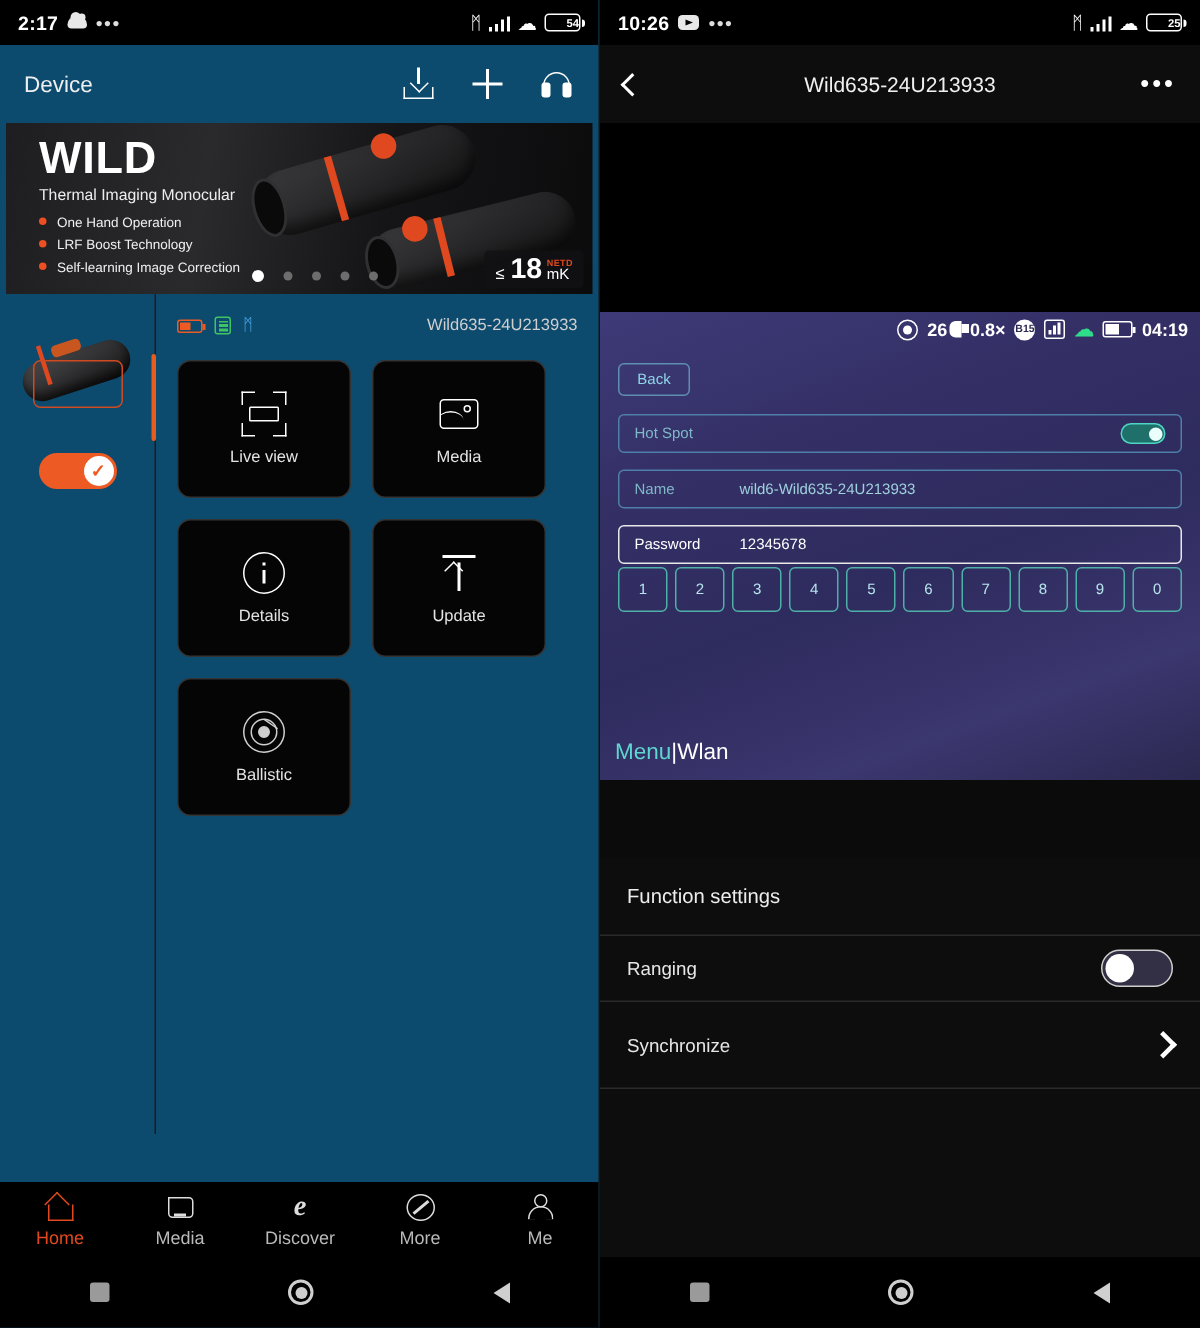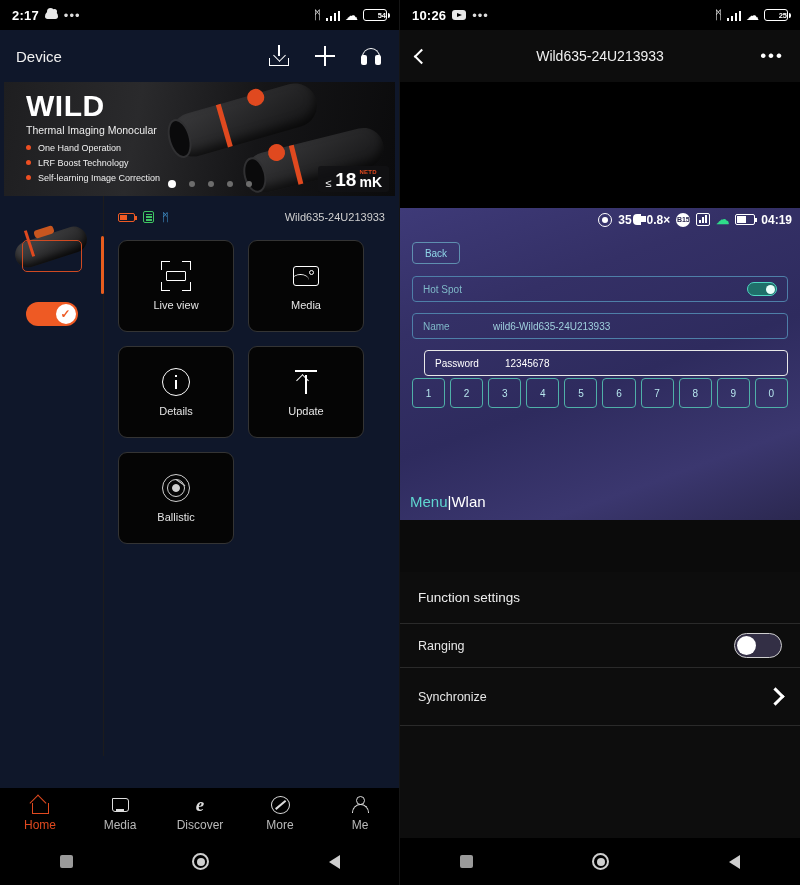--- a/index.html
+++ b/index.html
@@ -1,21 +1,21 @@
 <!DOCTYPE html>
 <html><head>
 <meta charset="utf-8">
 <style>
   * { margin:0; padding:0; box-sizing:border-box; }
   html,body { width:800px; height:885px; background:#000; overflow:hidden; }
   body { font-family:"Liberation Sans", sans-serif; color:#fff; }
 
   .screens { display:flex; width:800px; height:885px; }
   .panel { position:relative; overflow:hidden; }
-  .panel-left { width:400px; height:885px; background:#0f172a; border-right:1px solid #151515; }
+  .panel-left { width:400px; height:885px; background:#0c4a6e; border-right:1px solid #151515; }
   .panel-right { width:400px; height:885px; background:#0d0d0d; }
 
   
   .statusbar { height:30px; display:flex; align-items:center; padding:0 12px; font-size:12.5px; background:#000; }
   .sb-left { display:flex; align-items:center; gap:6px; }
   .sb-time { font-size:13px; font-weight:600; letter-spacing:.2px; }
   .sb-right { margin-left:auto; display:flex; align-items:center; gap:5px; }
   .cloud-ico { width:13px; height:8px; background:#e8e8e8; border-radius:6px 6px 3px 3px; position:relative; }
   .cloud-ico:before { content:""; position:absolute; width:7px; height:7px; background:#e8e8e8; border-radius:50%; left:2px; top:-3px; }
   .cloud-ico:after { content:""; position:absolute; width:5px; height:5px; background:#e8e8e8; border-radius:50%; left:7px; top:-2px; }
@@ -59,21 +59,21 @@
   .scope2 { width:140px; height:40px; right:10px; top:58px; transform:rotate(-14deg); box-shadow:inset 0 -6px 10px rgba(0,0,0,.6); }
   .sc-ring { position:absolute; top:0; bottom:0; width:5px; background:#e0491f; }
   .sc-btn { position:absolute; width:17px; height:17px; border-radius:50%; background:#e0491f; top:-5px; }
   .sc-lens { position:absolute; left:-3px; top:2px; width:22px; height:40px; border-radius:50%; background:#0a0a0b; border:2px solid #303032; }
   .scope2 .sc-lens { height:36px; }
   .netd { position:absolute; right:6px; bottom:4px; background:#121214cc; padding:3px 7px; border-radius:3px; display:flex; align-items:flex-end; gap:3px; }
   .netd-n { font-size:19px; font-weight:700; color:#fff; line-height:1; }
   .netd-le { font-size:11px; color:#fff; margin-right:1px; }
   .netd-u { display:flex; flex-direction:column; line-height:1; }
   .netd-u b { font-size:6px; color:#e0491f; letter-spacing:.3px; }
-  .netd-u span { font-size:14px; color:#fff; font-weight:700; }
+  .netd-u span { font-size:10px; color:#fff; font-weight:400; }
   .b-dots { position:absolute; left:164px; bottom:8px; display:flex; gap:13px; align-items:center; }
   .b-dots i { width:6px; height:6px; border-radius:50%; background:#6d6d6d; display:block; }
   .b-dots i.on { background:#fff; width:8px; height:8px; }
 
   
   .dev-area { display:flex; height:560px; }
   .dev-left { width:104px; position:relative; border-right:1px solid #1c1c1c; padding-top:24px; }
   .dev-thumb { width:88px; height:56px; margin:0 auto; position:relative; }
   .dt-body { position:absolute; left:6px; top:14px; width:74px; height:26px; border-radius:14px; background:linear-gradient(165deg,#4a4a4c,#161617); transform:rotate(-18deg); box-shadow:inset 0 -4px 7px rgba(0,0,0,.7); }
   .dt-top { position:absolute; left:26px; top:8px; width:20px; height:8px; background:#c8561f; border-radius:3px; transform:rotate(-18deg); }
@@ -158,21 +158,21 @@
   .ov-chart { width:14px; height:13px; border:1.4px solid #fff; border-radius:2px; display:flex; align-items:flex-end; gap:1px; padding:2px 1.5px; }
   .ov-chart i { width:2px; background:#fff; display:block; }
   .ov-chart i:nth-child(1){height:3px;} .ov-chart i:nth-child(2){height:6px;} .ov-chart i:nth-child(3){height:8px;}
   .ov-wifi { color:#2fdc8a; font-size:13px; }
   .ov-batt { width:20px; height:11px; border:1.4px solid #fff; border-radius:2px; padding:1px; position:relative; }
   .ov-batt i { display:block; height:100%; width:55%; background:#fff; }
   .ov-batt:after { content:""; position:absolute; right:-3px; top:3px; width:2px; height:4px; background:#fff; }
 
   .v-back { position:absolute; left:12px; top:34px; width:48px; height:22px; border:1px solid #5f8fb0; border-radius:4px; color:#8fd6e8; font-size:10px; display:flex; align-items:center; justify-content:center; cursor:pointer; }
   .v-row { position:absolute; left:12px; right:12px; height:26px; border:1px solid #4e7fa8; border-radius:4px; display:flex; align-items:center; padding:0 10px; cursor:pointer; }
-  .v-row.active { border-color:#e8e8e8;margin-left:12px; }
+  .v-row.active { border-color:#e8e8e8; }
   .v-lbl { font-size:10px; color:#7fb8c8; width:70px; }
   .v-row.active .v-lbl { color:#ffffff; }
   .v-val { font-size:10px; color:#9fd0dd; }
   .v-row.active .v-val { color:#ffffff; }
   .hs-toggle { margin-left:auto; width:30px; height:14px; border-radius:8px; background:#1f6f6a; border:1px solid #4fd6c2; position:relative; }
   .hs-toggle:after { content:""; position:absolute; right:1.5px; top:1.5px; width:9px; height:9px; border-radius:50%; background:#eafffb; }
 
   .keys { position:absolute; left:12px; right:12px; top:170px; display:flex; gap:5px; }
   .key { flex:1; height:30px; border:1px solid #4fb0a8; border-radius:4px; display:flex; align-items:center; justify-content:center; font-size:10px; color:#b7e6ee; cursor:pointer; }
   .keys2 { position:absolute; left:12px; right:12px; top:206px; display:flex; gap:5px; }
@@ -429,21 +429,21 @@
       <div class="r-more">•••</div>
     </div>
 
     <div class="blackgap"></div>
 
     <div class="viewer">
 
       <div class="ov-bar">
         <span class="ov-target"></span>
         <span class="ov-dist">
-            <span>35</span>
+            <span>26</span>
             <span class="ov-flag"></span>
           </span>
         <span>0.8×</span>
         <span class="ov-badge">B15</span>
         <span class="ov-chart">
             <i></i>
             <i></i>
             <i></i>
           </span>
         <span class="ov-wifi">☁</span>

